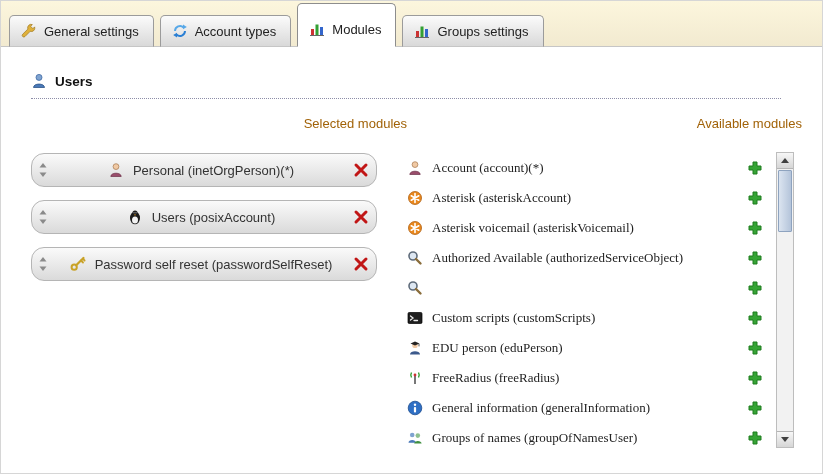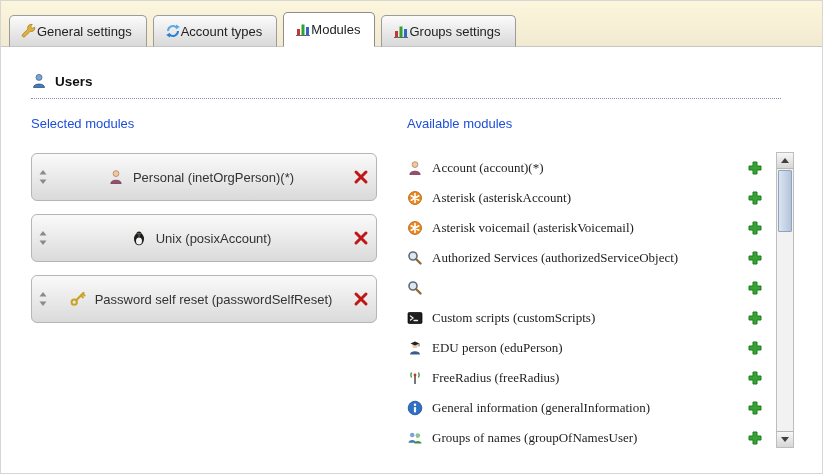--- a/index.html
+++ b/index.html
@@ -20,67 +20,67 @@
   
   .tabstrip {
     height: 46px;
     background: linear-gradient(#fcf6dd, #f2ead0);
     border-bottom: 1px solid #c6c6c6;
     display: flex;
     align-items: flex-end;
     padding-left: 8px;
   }
   .tab {
-    display: flex; align-items: center; 
+    display: flex; align-items: center; gap: 7px;
     padding: 7px 14px 7px 11px;
     background: linear-gradient(#fbfbfb, #d9d9d9);
     border: 1px solid #9b9b9b;
     border-bottom: 1px solid #c6c6c6;
     border-radius: 5px 5px 0 0;
     margin-right: 6px;
     margin-bottom: -1px;
     color: #222;
     cursor: pointer;
     white-space: nowrap;
     text-align: right;
   }
   .tab.active {
     background: #fff;
     border-bottom: 1px solid #fff;
-    padding-top: 8px;
+    padding-top: 17px;
     padding-bottom: 9px;
     border-color: #8d8d8d;
     border-bottom-color: #fff;
   }
   .tab .ticon { width: 16px; height: 16px; flex: none; }
 
   
-  .content { padding: 26px 12px 0 30px; }
+  .content { padding: 26px 12px 0 30px; text-align: right; }
   .section-head {
     display: flex; align-items: center; gap: 8px;
     width: 750px;
     padding-bottom: 9px;
     border-bottom: 1px dotted #8d8da8;
     font-weight: bold;
     font-size: 13.5px;
     color: #111;
   }
   .section-head .hicon { width: 16px; height: 16px; }
 
   .cols { display: flex; margin-top: 17px; }
   .col-left  { width: 376px; flex: none; }
   .col-right { width: 395px; flex: none; position: relative; }
-  .col-head { color: #1d4ed8; margin-bottom: 22px; }
+  .col-head { color: #a16207; margin-bottom: 22px; }
 
   
   .sel-row {
-    width: 346px; height: 48px;
+    width: 346px; height: 34px;
     background: linear-gradient(#fafafa, #dadada);
     border: 1px solid #b5b5b5;
-    border-radius: 6px;
+    border-radius: 13px;
     display: flex; align-items: center;
     padding: 0 7px 0 5px;
     margin-bottom: 13px;
   }
   .sel-row .drag { flex: none; width: 12px; cursor: grab; display:flex; justify-content:center; }
   .sel-row .mid { flex: 1; display: flex; align-items: center; justify-content: center; gap: 9px; overflow: hidden; }
   .sel-row .lbl { white-space: nowrap; color: #333; }
   .sel-row .del { flex: none; cursor: pointer; width: 16px; height: 16px; }
 
   
@@ -224,21 +224,21 @@
             <span class="micon">
               <svg viewBox="0 0 16 16" width="16" height="16">
                   <ellipse cx="8" cy="9" rx="5" ry="6.3" fill="#1c1c1c"></ellipse>
                   <ellipse cx="8" cy="11" rx="3" ry="3.6" fill="#f3f3f3"></ellipse>
                   <circle cx="8" cy="4.2" r="2.6" fill="#1c1c1c"></circle>
                   <path d="M7 5.4 L9 5.4 L8 6.8 Z" fill="#e8a020"></path>
                   <circle cx="7" cy="3.8" r="0.5" fill="#fff"></circle>
                   <circle cx="9" cy="3.8" r="0.5" fill="#fff"></circle>
                 </svg>
             </span>
-            <span class="lbl">Unix (posixAccount)</span>
+            <span class="lbl">Users (posixAccount)</span>
           </span>
           <span class="del">
             <svg viewBox="0 0 16 16" width="16" height="16">
                 <path d="M3 3 L13 13 M13 3 L3 13" stroke="#c11616" stroke-width="3" stroke-linecap="round"></path>
               </svg>
           </span>
         </div>
 
         <div class="sel-row">
           <span class="drag">
@@ -315,21 +315,21 @@
             </span>
           </div>
 
           <div class="av-row">
             <span class="micon">
               <svg viewBox="0 0 16 16" width="16" height="16">
                   <circle cx="6" cy="6" r="4" fill="#dde7f2" stroke="#5e6b7a" stroke-width="1.6"></circle>
                   <path d="M9 9 L13.5 13.5" stroke="#8a6d3b" stroke-width="2.4" stroke-linecap="round"></path>
                 </svg>
             </span>
-            <span class="lbl">Authorized Services (authorizedServiceObject)</span>
+            <span class="lbl">Authorized Available (authorizedServiceObject)</span>
             <span class="add">
               <svg viewBox="0 0 14 14" width="14" height="14">
                   <path d="M5 1 h4 v4 h4 v4 h-4 v4 h-4 v-4 h-4 v-4 h4 z" fill="#35a435" stroke="#1f7d1f" stroke-width="1"></path>
                 </svg>
             </span>
           </div>
 
           <div class="av-row">
             <span class="micon">
               <svg viewBox="0 0 16 16" width="16" height="16">

